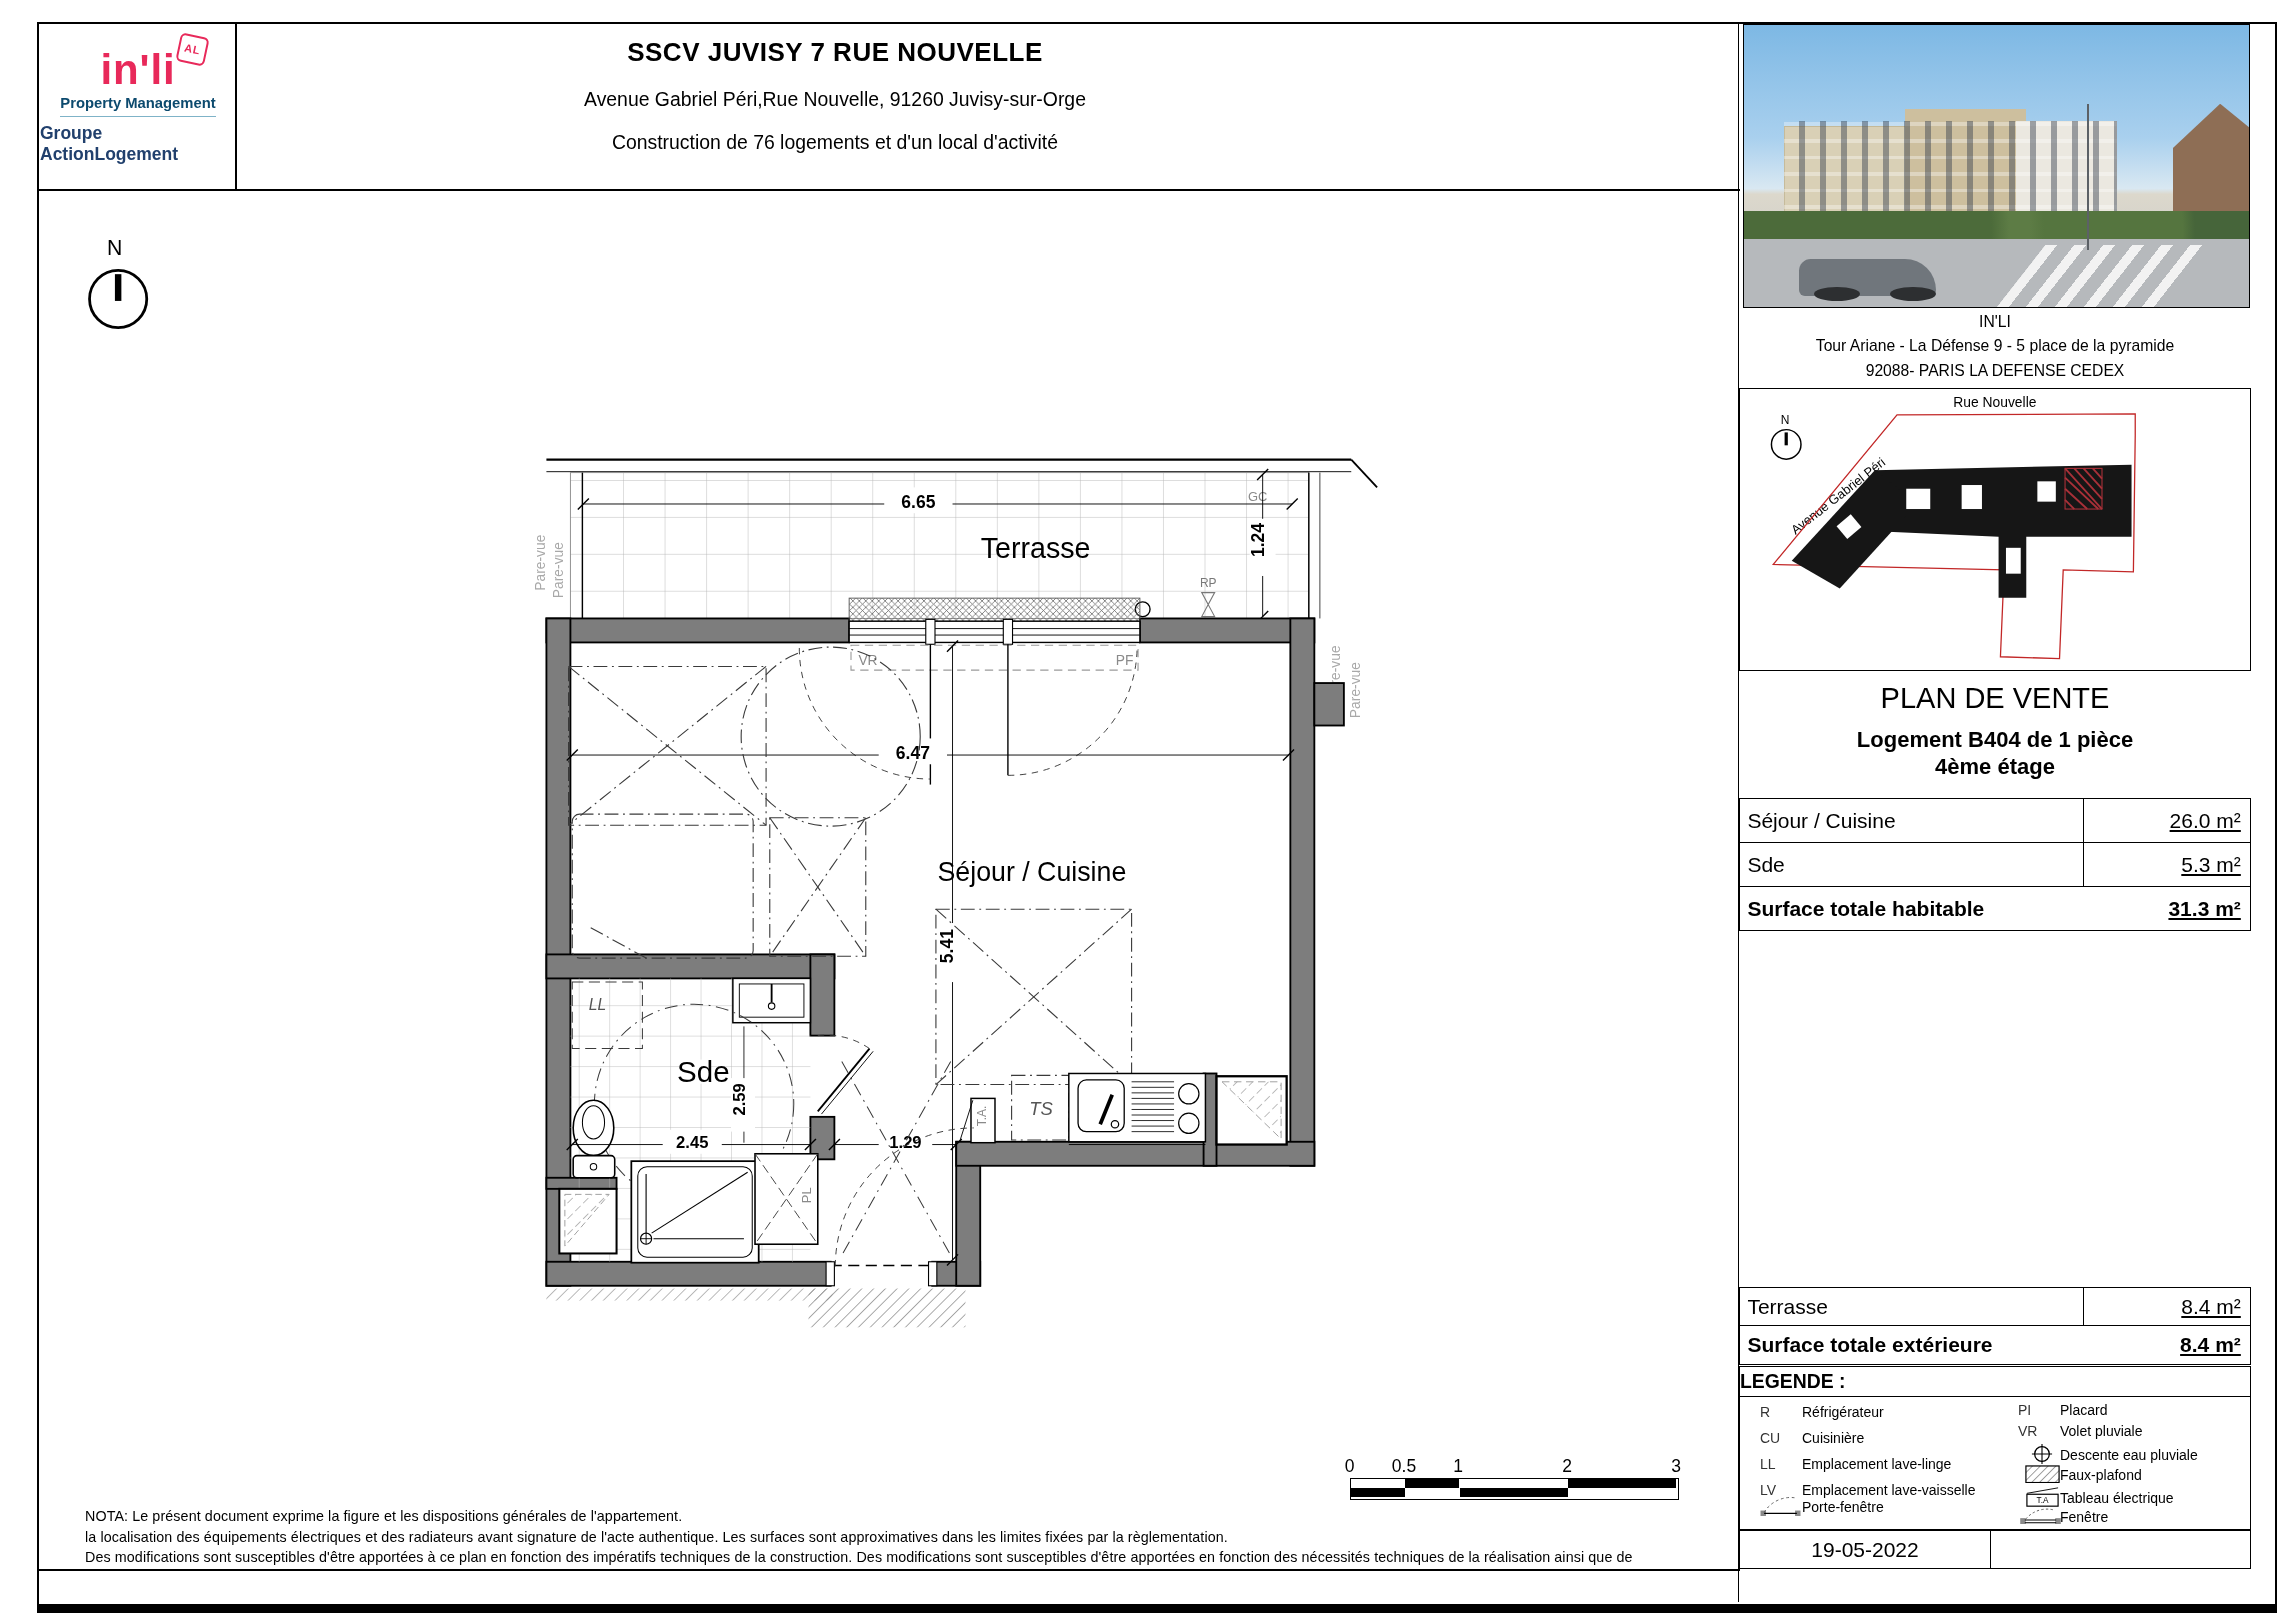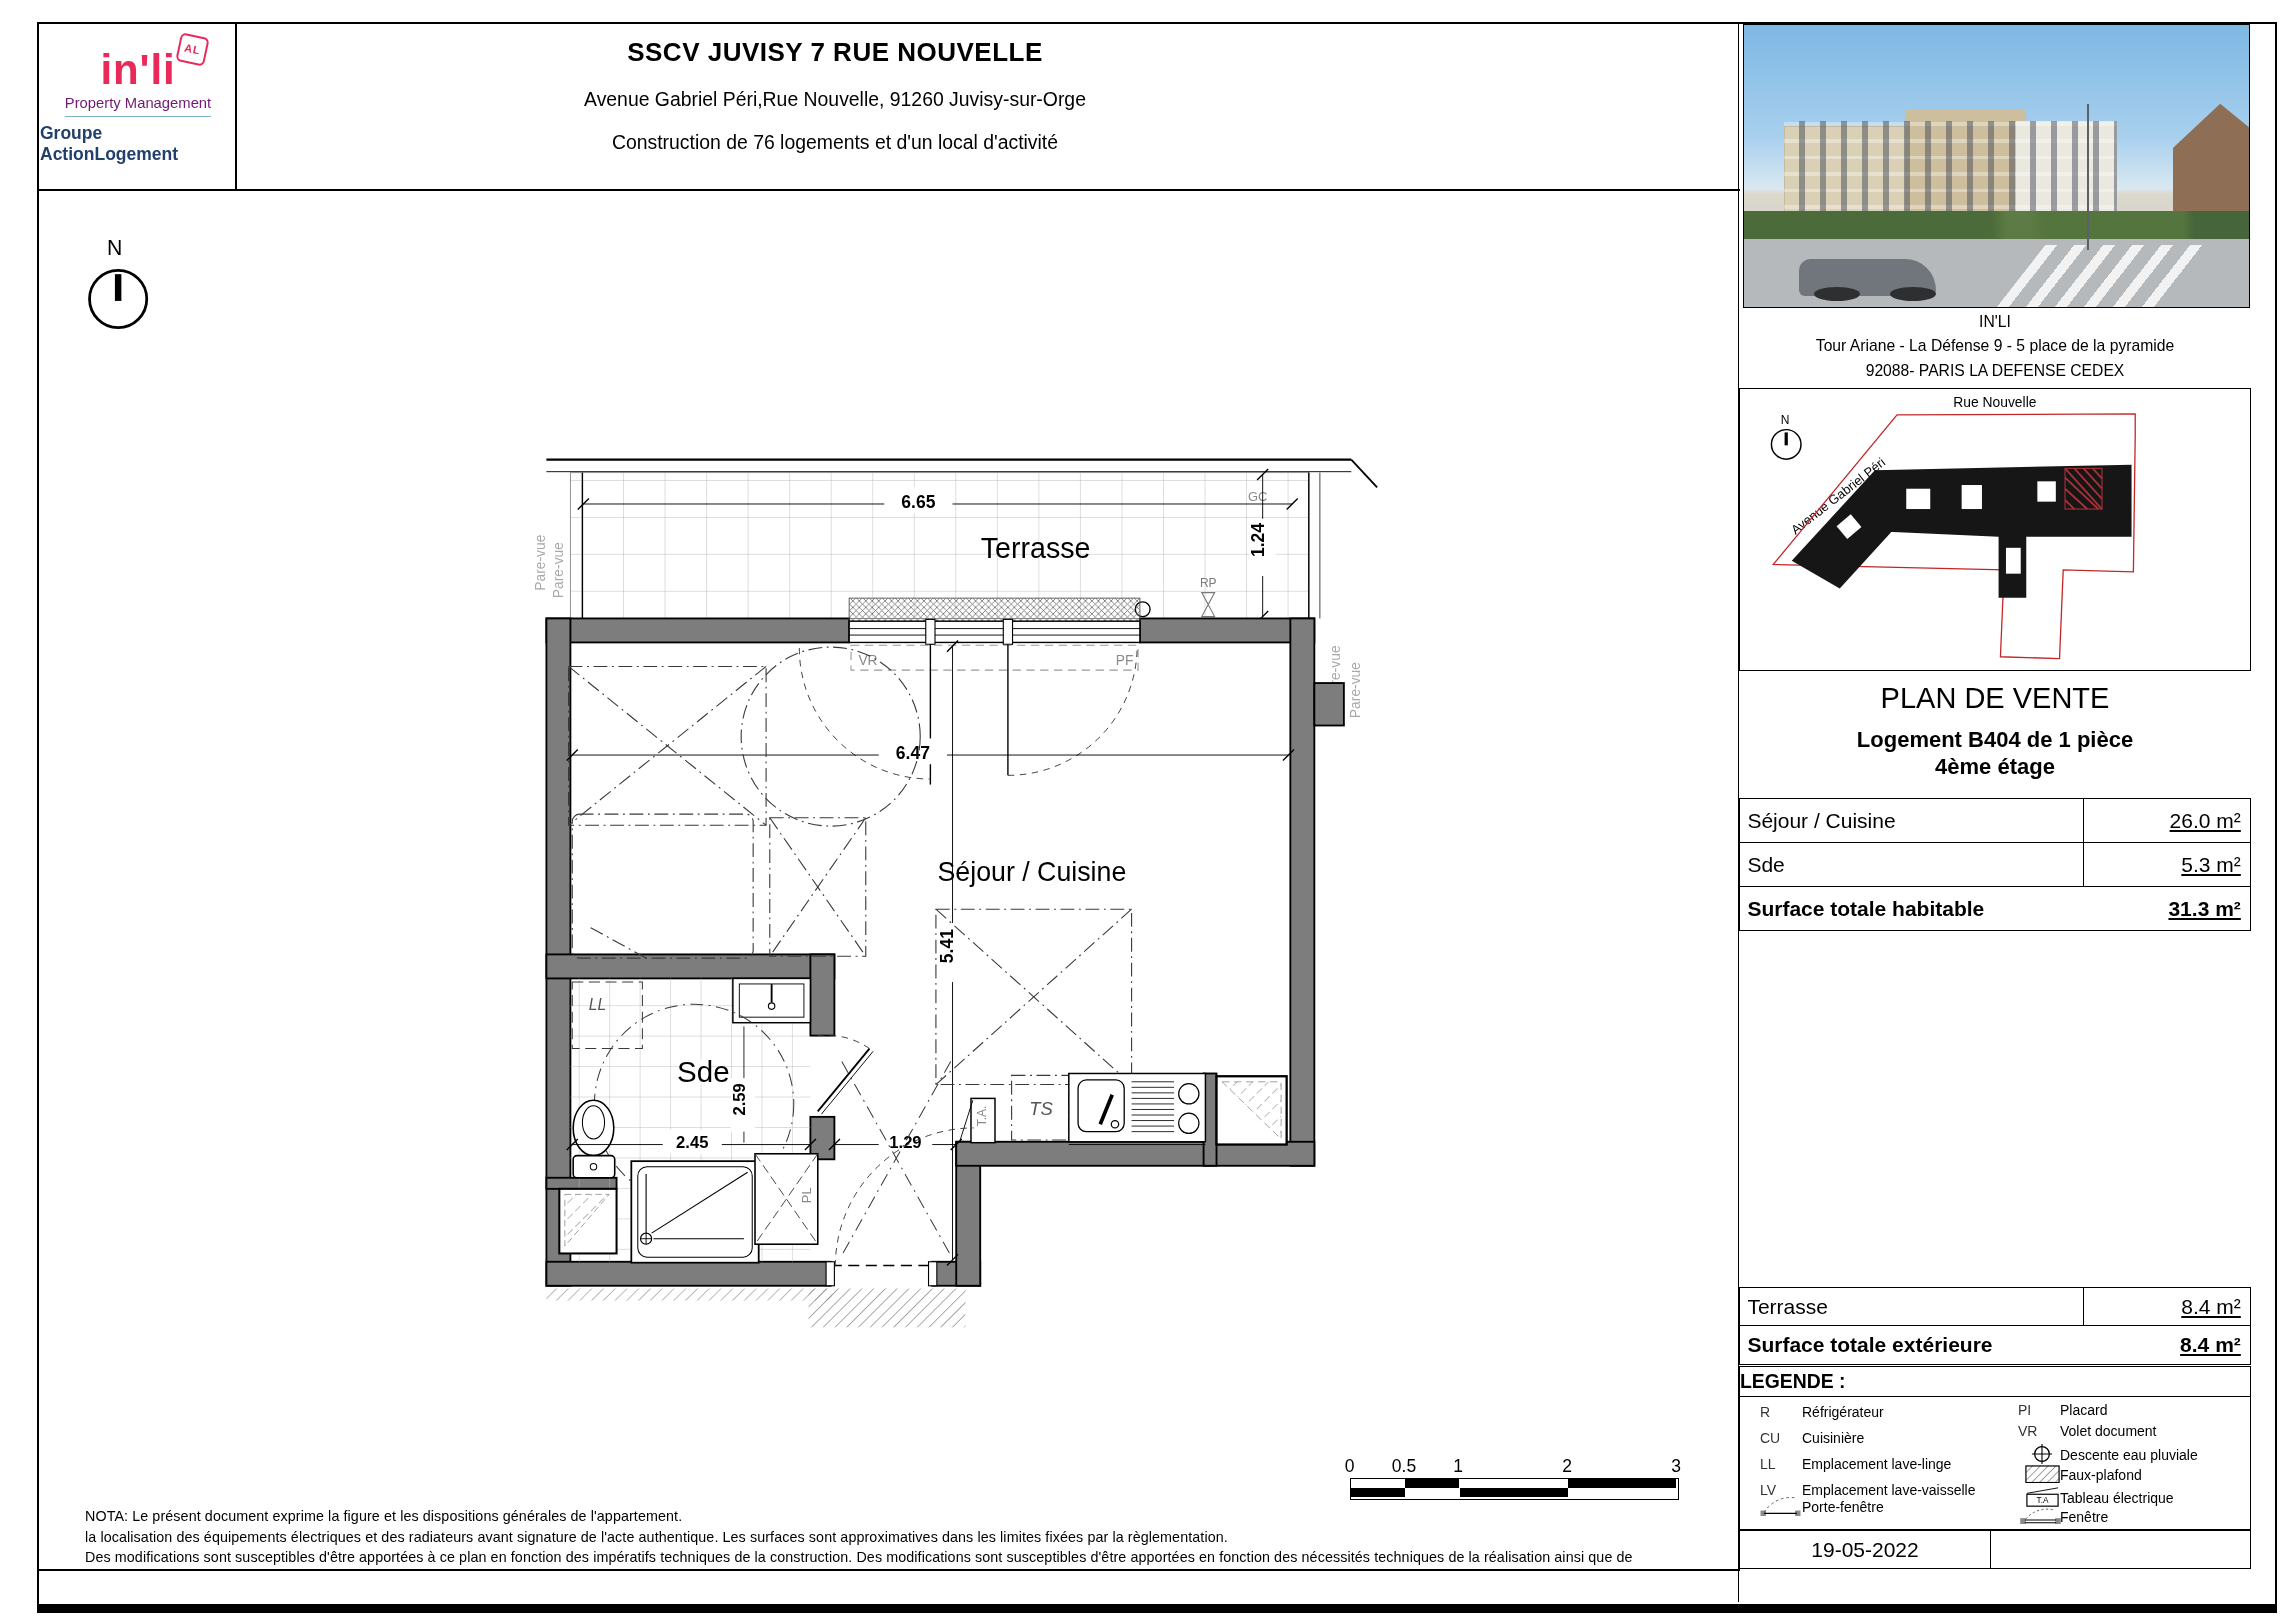--- a/index.html
+++ b/index.html
@@ -9,21 +9,21 @@
   .frame{left:37px;top:22px;width:2236px;height:1580px;border:2.8px solid #000;border-bottom:9.2px solid #000;}
   .hline{background:#000;height:1.8px;}
   .vline{background:#000;width:1.8px;}
 
   
   .logo-box{left:40px;top:25px;width:196px;height:164px;display:flex;flex-direction:column;align-items:center;justify-content:center;}
   .brand{font-size:42px;font-weight:bold;color:#e8295a;letter-spacing:0.9px;line-height:1;position:relative;}
   .brand .badge{position:absolute;top:-14.8px;right:-31px;width:25px;height:25px;border:2.3px solid #e8295a;
       transform:rotate(12deg);border-radius:5.5px;font-size:11px;font-weight:bold;color:#e8295a;
       display:flex;align-items:center;justify-content:center;}
-  .tagline{font-size:14.8px;font-weight:normal;color:#701a75;margin-top:4px;border-bottom:1.8px solid #7fb3c8;padding-bottom:4.6px;}
+  .tagline{font-size:14.8px;font-weight:bold;color:#0c4a6e;margin-top:4px;border-bottom:1.8px solid #7fb3c8;padding-bottom:4.6px;}
   .group{font-size:17.5px;font-weight:bold;color:#21406d;margin-top:5.5px;}
   .title-block{left:235px;top:37px;width:1200px;text-align:center;}
   .doc-title{font-size:26px;font-weight:bold;letter-spacing:0.5px;}
   .doc-addr{font-size:19.4px;margin-top:20px;}
   .doc-sub{font-size:19.4px;margin-top:20px;}
 
   
   .panel{left:1738px;top:22px;width:514px;height:1580px;border-left:1.8px solid #000;}
   .pbox{position:absolute;border:1.8px solid #000;background:#fff;}
   .photo{left:3.7px;top:1.8px;width:505px;height:282px;border:1.8px solid #000;overflow:hidden;
@@ -468,21 +468,21 @@
           </span>
           <span>Porte-fenêtre</span>
           </div>
 
         <div class="leg-item" style="left:258px;top:5.5px;">
           <span class="leg-abbr">PI</span>
           <span>Placard</span>
           </div>
         <div class="leg-item" style="left:258px;top:26px;">
           <span class="leg-abbr">VR</span>
-          <span>Volet document</span>
+          <span>Volet pluviale</span>
           </div>
         <div class="leg-item" style="left:258px;top:46px;">
           <span class="leg-abbr">
             <svg width="22" height="22" viewBox="0 0 24 24" style="margin-left:13px">
                 <circle cx="12" cy="12" r="8" fill="none" stroke="#000" stroke-width="1.4"></circle>
                 <path d="M12 1 V23 M1 12 H23" stroke="#000" stroke-width="1.2"></path>
               </svg>
           </span>
           <span>Descente eau pluviale</span>
           </div>

